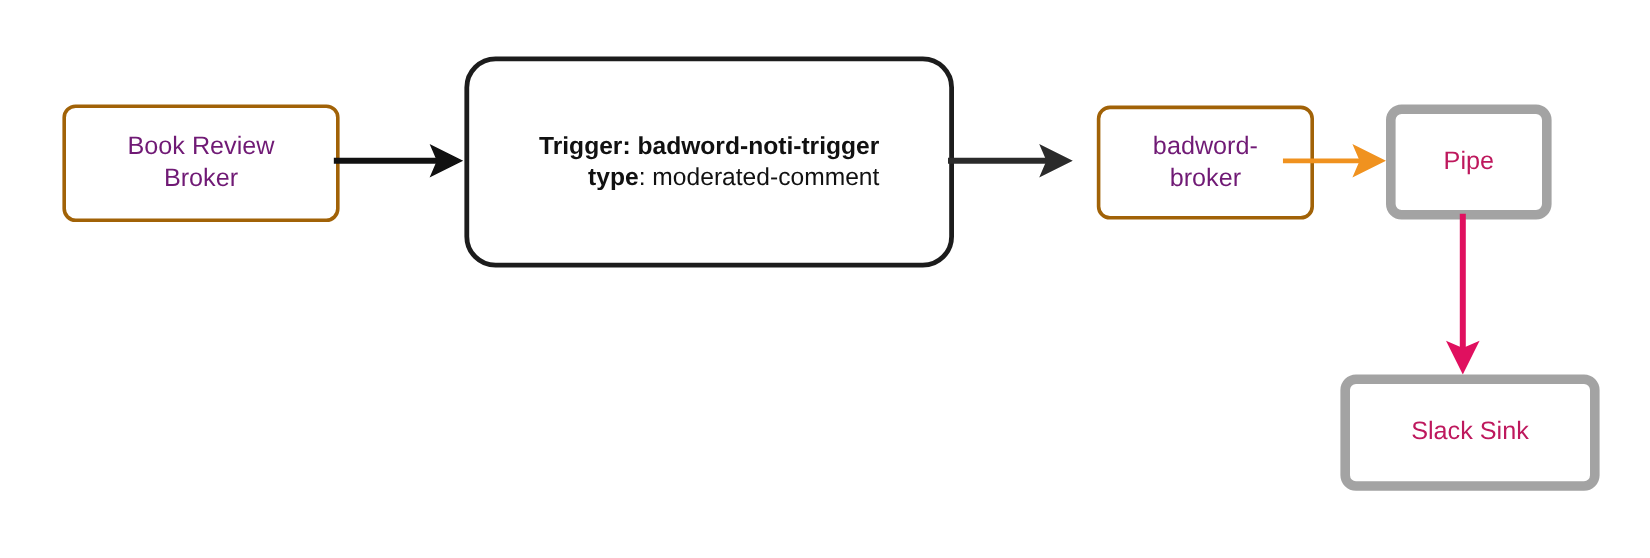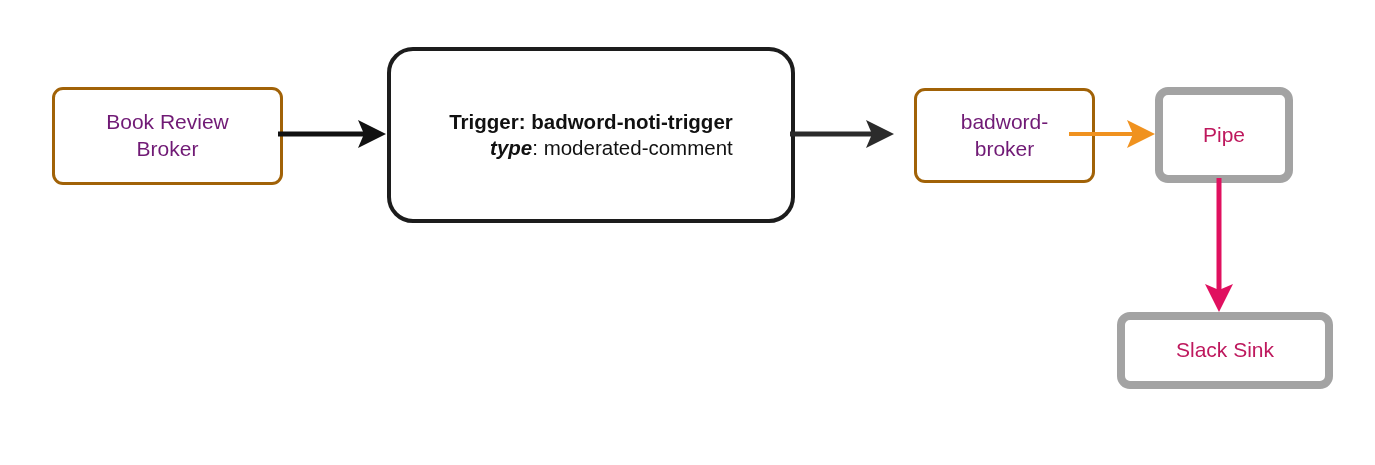--- a/index.html
+++ b/index.html
@@ -60,21 +60,21 @@
     height: 176px;
     font-size: 20.5px;
   }
   #node-trigger .trigger-lines {
     padding: 0 14px;
   }
   #node-trigger .line {
     white-space: nowrap;
   }
   #node-trigger .line-1 { font-weight: bold; }
-  .kv-key { font-weight: bold; font-style: italic; }
+  .kv-key { font-weight: bold; }
   .kv-val { font-weight: normal; }
 
   #node-badword-broker {
     left: 893px;
     top: 88px;
     width: 181px;
     height: 95px;
     font-size: 21px;
     margin-left: 21px;
   }
@@ -82,21 +82,21 @@
     left: 1155px;
     top: 87px;
     width: 138px;
     height: 96px;
     font-size: 21px;
   }
   #node-slack-sink {
     left: 1117px;
     top: 312px;
     width: 216px;
-    height: 77px;
+    height: 97px;
     font-size: 21px;
   }
 
   .edge {
     position: absolute;
   }
   #edge-broker-to-trigger { left: 278px; top: 110px; }
   #edge-trigger-to-badword { left: 790px; top: 110px; }
   #edge-badword-to-pipe { left: 1069px; top: 110px; }
   #edge-pipe-to-slack { left: 1195px; top: 178px; }

